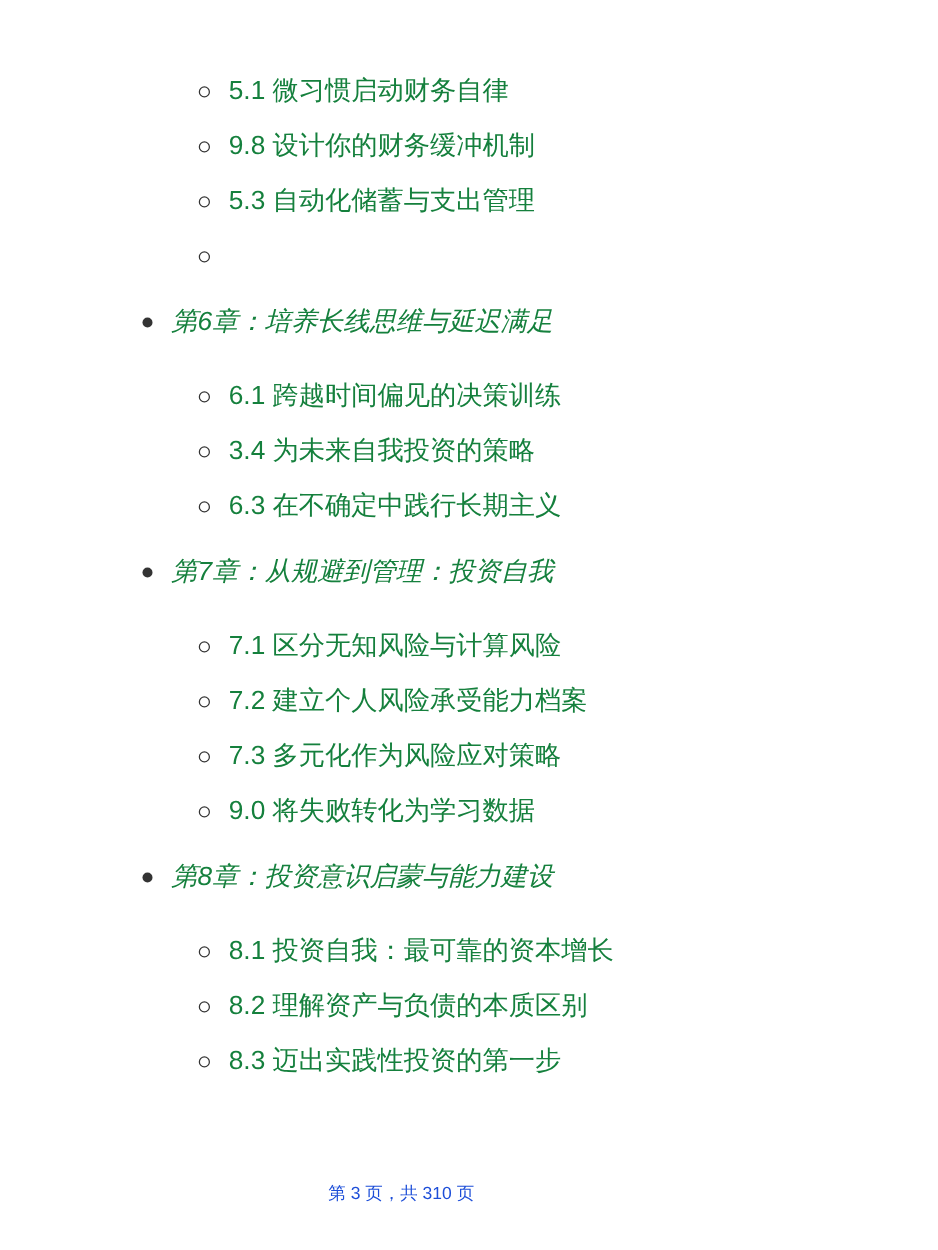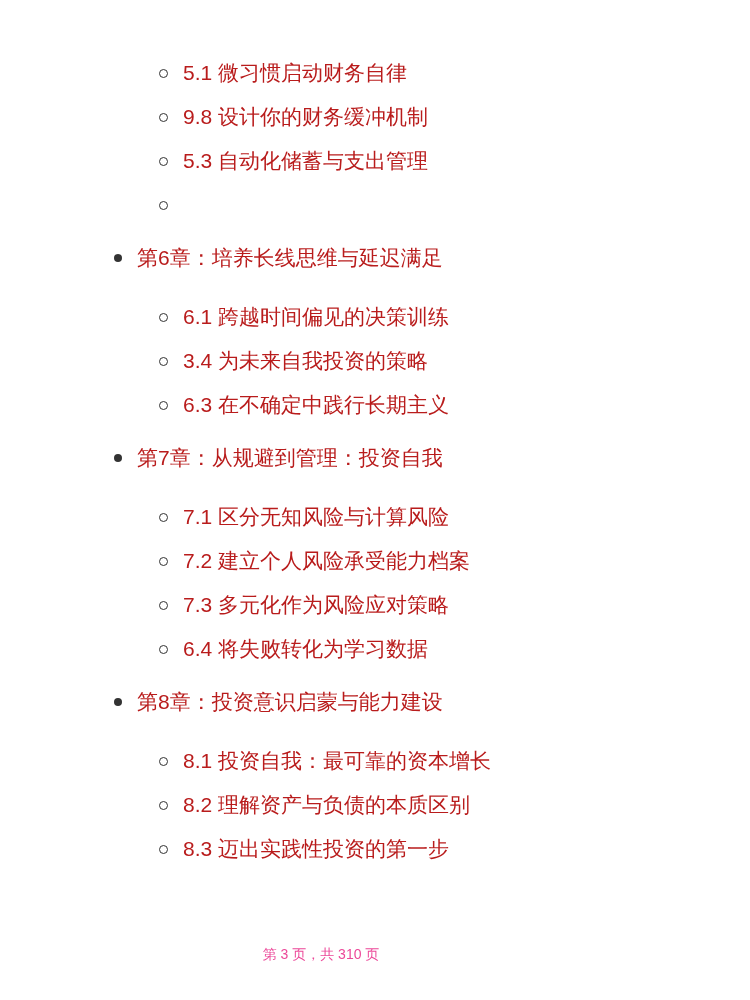--- a/index.html
+++ b/index.html
@@ -25,20 +25,21 @@
   }
   .chapter-row {
     display: flex;
     align-items: center;
     height: 44px;
     margin-top: 9px;
     margin-bottom: 15px;
     font-size: 21px;
     line-height: 44px;
     white-space: nowrap;
+    font-style: italic;
   }
   .item-row {
     display: flex;
     align-items: center;
     height: 44px;
     font-size: 21px;
     line-height: 44px;
     white-space: nowrap;
   }
   .bullet {
@@ -56,31 +57,31 @@
   }
   .bullet.circle {
     width: 9px;
     height: 9px;
     margin-left: 159px;
     margin-right: 15px;
     border: 1.5px solid #333333;
     background: transparent;
   }
   .txt {
-    color: #b91c1c;
+    color: #15803d;
   }
   .page-footer {
     position: absolute;
     left: 0;
     top: 944px;
     width: 642px;
     text-align: center;
     font-size: 14px;
     line-height: 20px;
-    color: #ec4899;
+    color: #1d4ed8;
   }
 </style>
 </head>
 <body>
 
 <div class="page">
   <div class="toc">
       <div>
         <div class="item-row">
           <span class="bullet circle"></span>
@@ -128,21 +129,21 @@
         <div class="item-row">
           <span class="bullet circle"></span>
           <span class="txt">7.2 建立个人风险承受能力档案</span>
         </div>
         <div class="item-row">
           <span class="bullet circle"></span>
           <span class="txt">7.3 多元化作为风险应对策略</span>
         </div>
         <div class="item-row">
           <span class="bullet circle"></span>
-          <span class="txt">6.4 将失败转化为学习数据</span>
+          <span class="txt">9.0 将失败转化为学习数据</span>
         </div>
       </div>
       <div class="chapter-row">
         <span class="bullet disc"></span>
         <span class="txt">第8章：投资意识启蒙与能力建设</span>
       </div>
       <div>
         <div class="item-row">
           <span class="bullet circle"></span>
           <span class="txt">8.1 投资自我：最可靠的资本增长</span>

